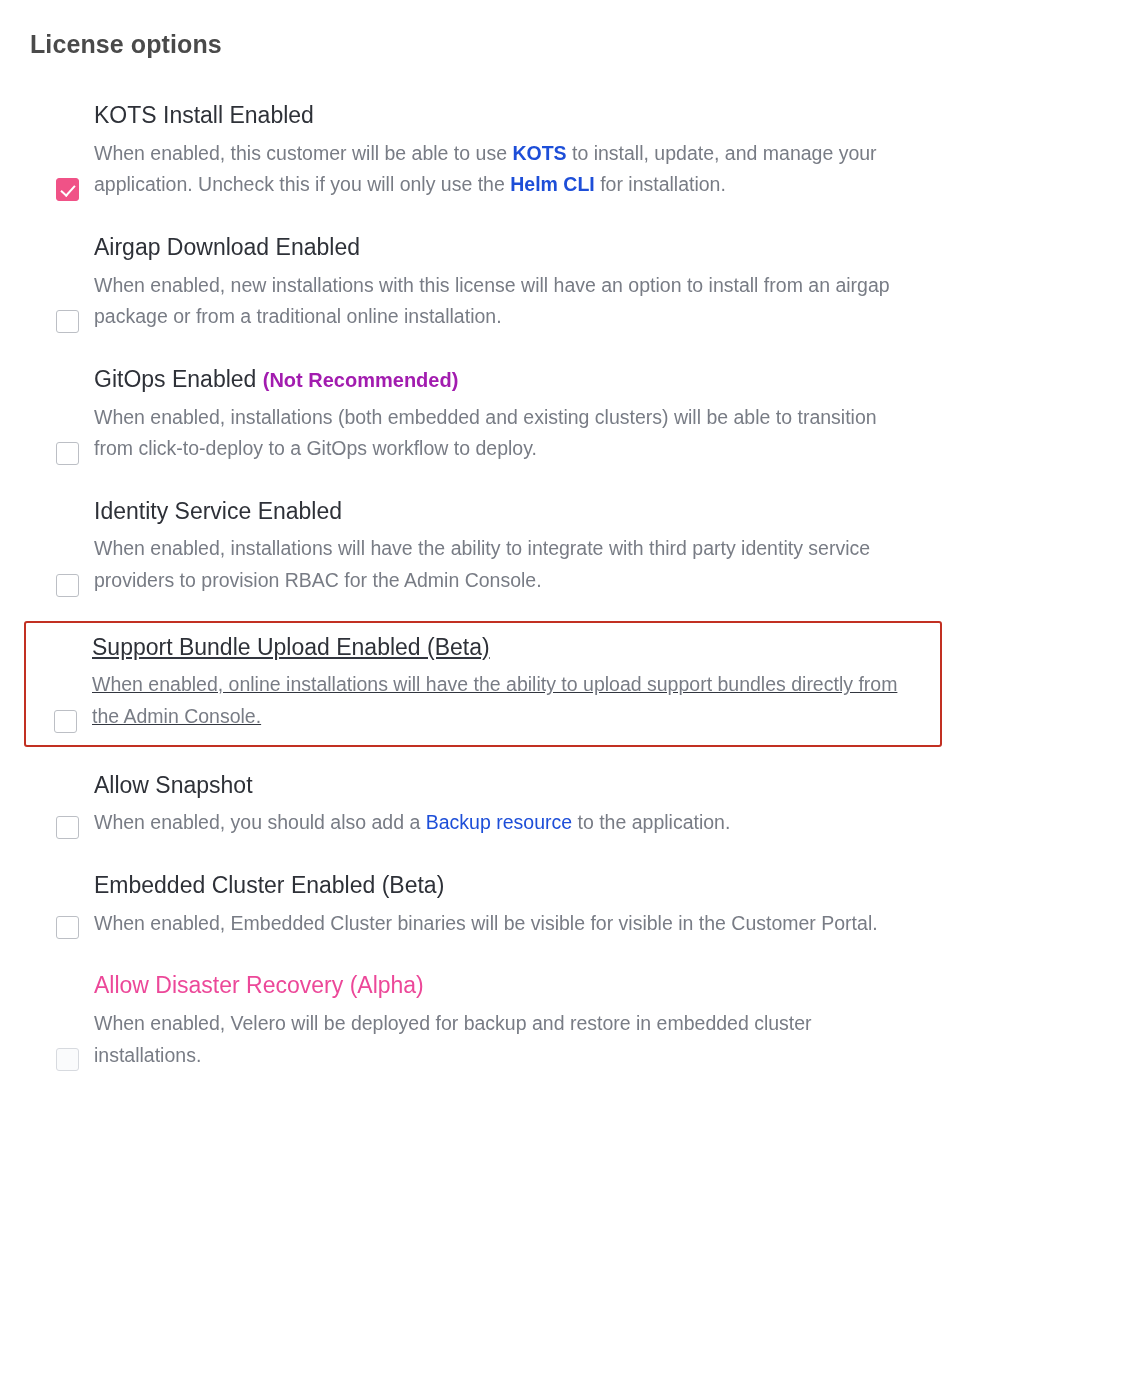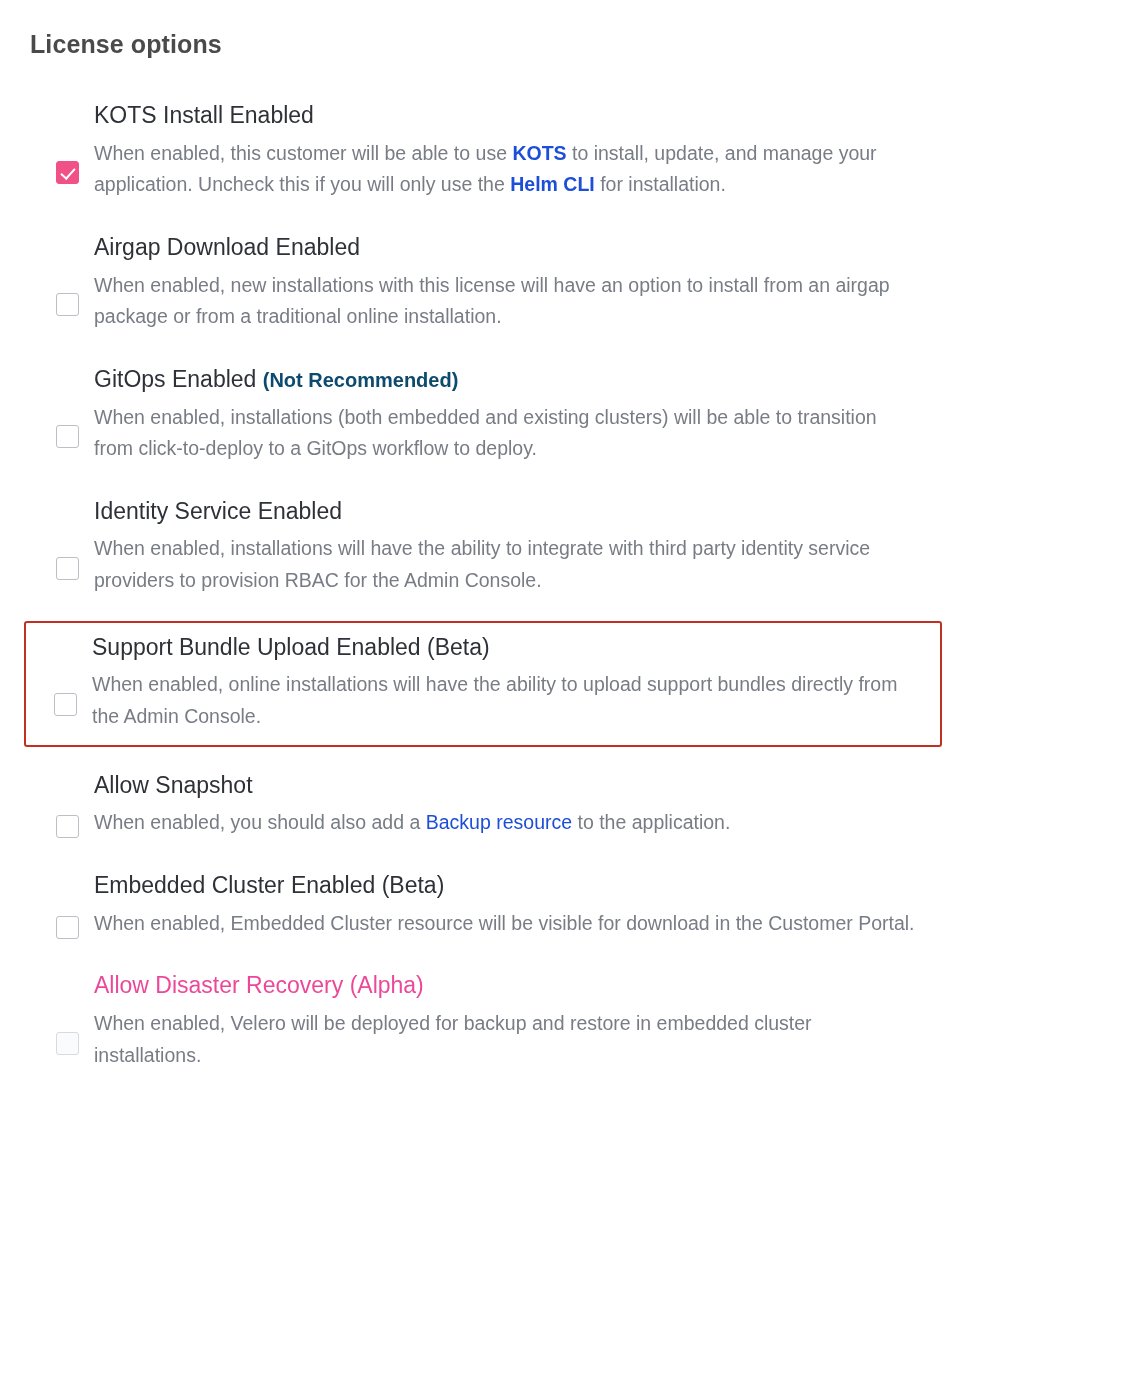--- a/index.html
+++ b/index.html
@@ -27,33 +27,34 @@
     color: #4a4a4a;
     letter-spacing: 0.1px;
     margin: 0 0 34px 4px;
   }
   .options {
     display: block;
   }
   .option-row {
     position: relative;
     display: flex;
-    align-items: center;
+    align-items: flex-end;
     padding: 6px 10px 6px 12px;
     margin-bottom: 16px;
     border: 2px solid transparent;
     border-radius: 3px;
     box-sizing: border-box;
   }
   .option-row.highlighted {
     border-color: #c23022;
     margin-left: -2px;
     margin-right: -2px;
     padding-top: 10px;
     padding-bottom: 12px;
+    text-decoration: underline;
   }
   .checkbox-cell {
     flex: 0 0 auto;
     width: 54px;
     display: flex;
     justify-content: center;
     padding-top: 44px;
   }
   .checkbox {
     width: 23px;
@@ -89,21 +90,21 @@
     padding-right: 10px;
   }
   .option-title {
     font-size: 23px;
     color: #2e3138;
     line-height: 1.25;
     margin: 0 0 8px 0;
     font-weight: normal;
   }
   .option-title .note {
-    color: #0c4a6e;
+    color: #a21caf;
     font-weight: bold;
     font-size: 20px;
   }
   .option-title.dim {
     color: #ec4899;
   }
   .option-desc {
     font-size: 19.5px;
     line-height: 1.62;
     color: #787c85;
@@ -186,21 +187,21 @@
         <div class="option-desc"><span>When enabled, you should also add a </span><a href="#">Backup resource</a><span> to the application.</span></div>
       </div>
     </div>
 
     <div class="option-row">
       <div class="checkbox-cell">
         <span class="checkbox"></span>
       </div>
       <div class="option-body">
         <div class="option-title">Embedded Cluster Enabled (Beta)</div>
-        <div class="option-desc">When enabled, Embedded Cluster resource will be visible for download in the Customer Portal.</div>
+        <div class="option-desc">When enabled, Embedded Cluster binaries will be visible for visible in the Customer Portal.</div>
       </div>
     </div>
 
     <div class="option-row">
       <div class="checkbox-cell">
         <span class="checkbox disabled"></span>
       </div>
       <div class="option-body">
         <div class="option-title dim">Allow Disaster Recovery (Alpha)</div>
         <div class="option-desc">When enabled, Velero will be deployed for backup and restore in embedded cluster installations.</div>

